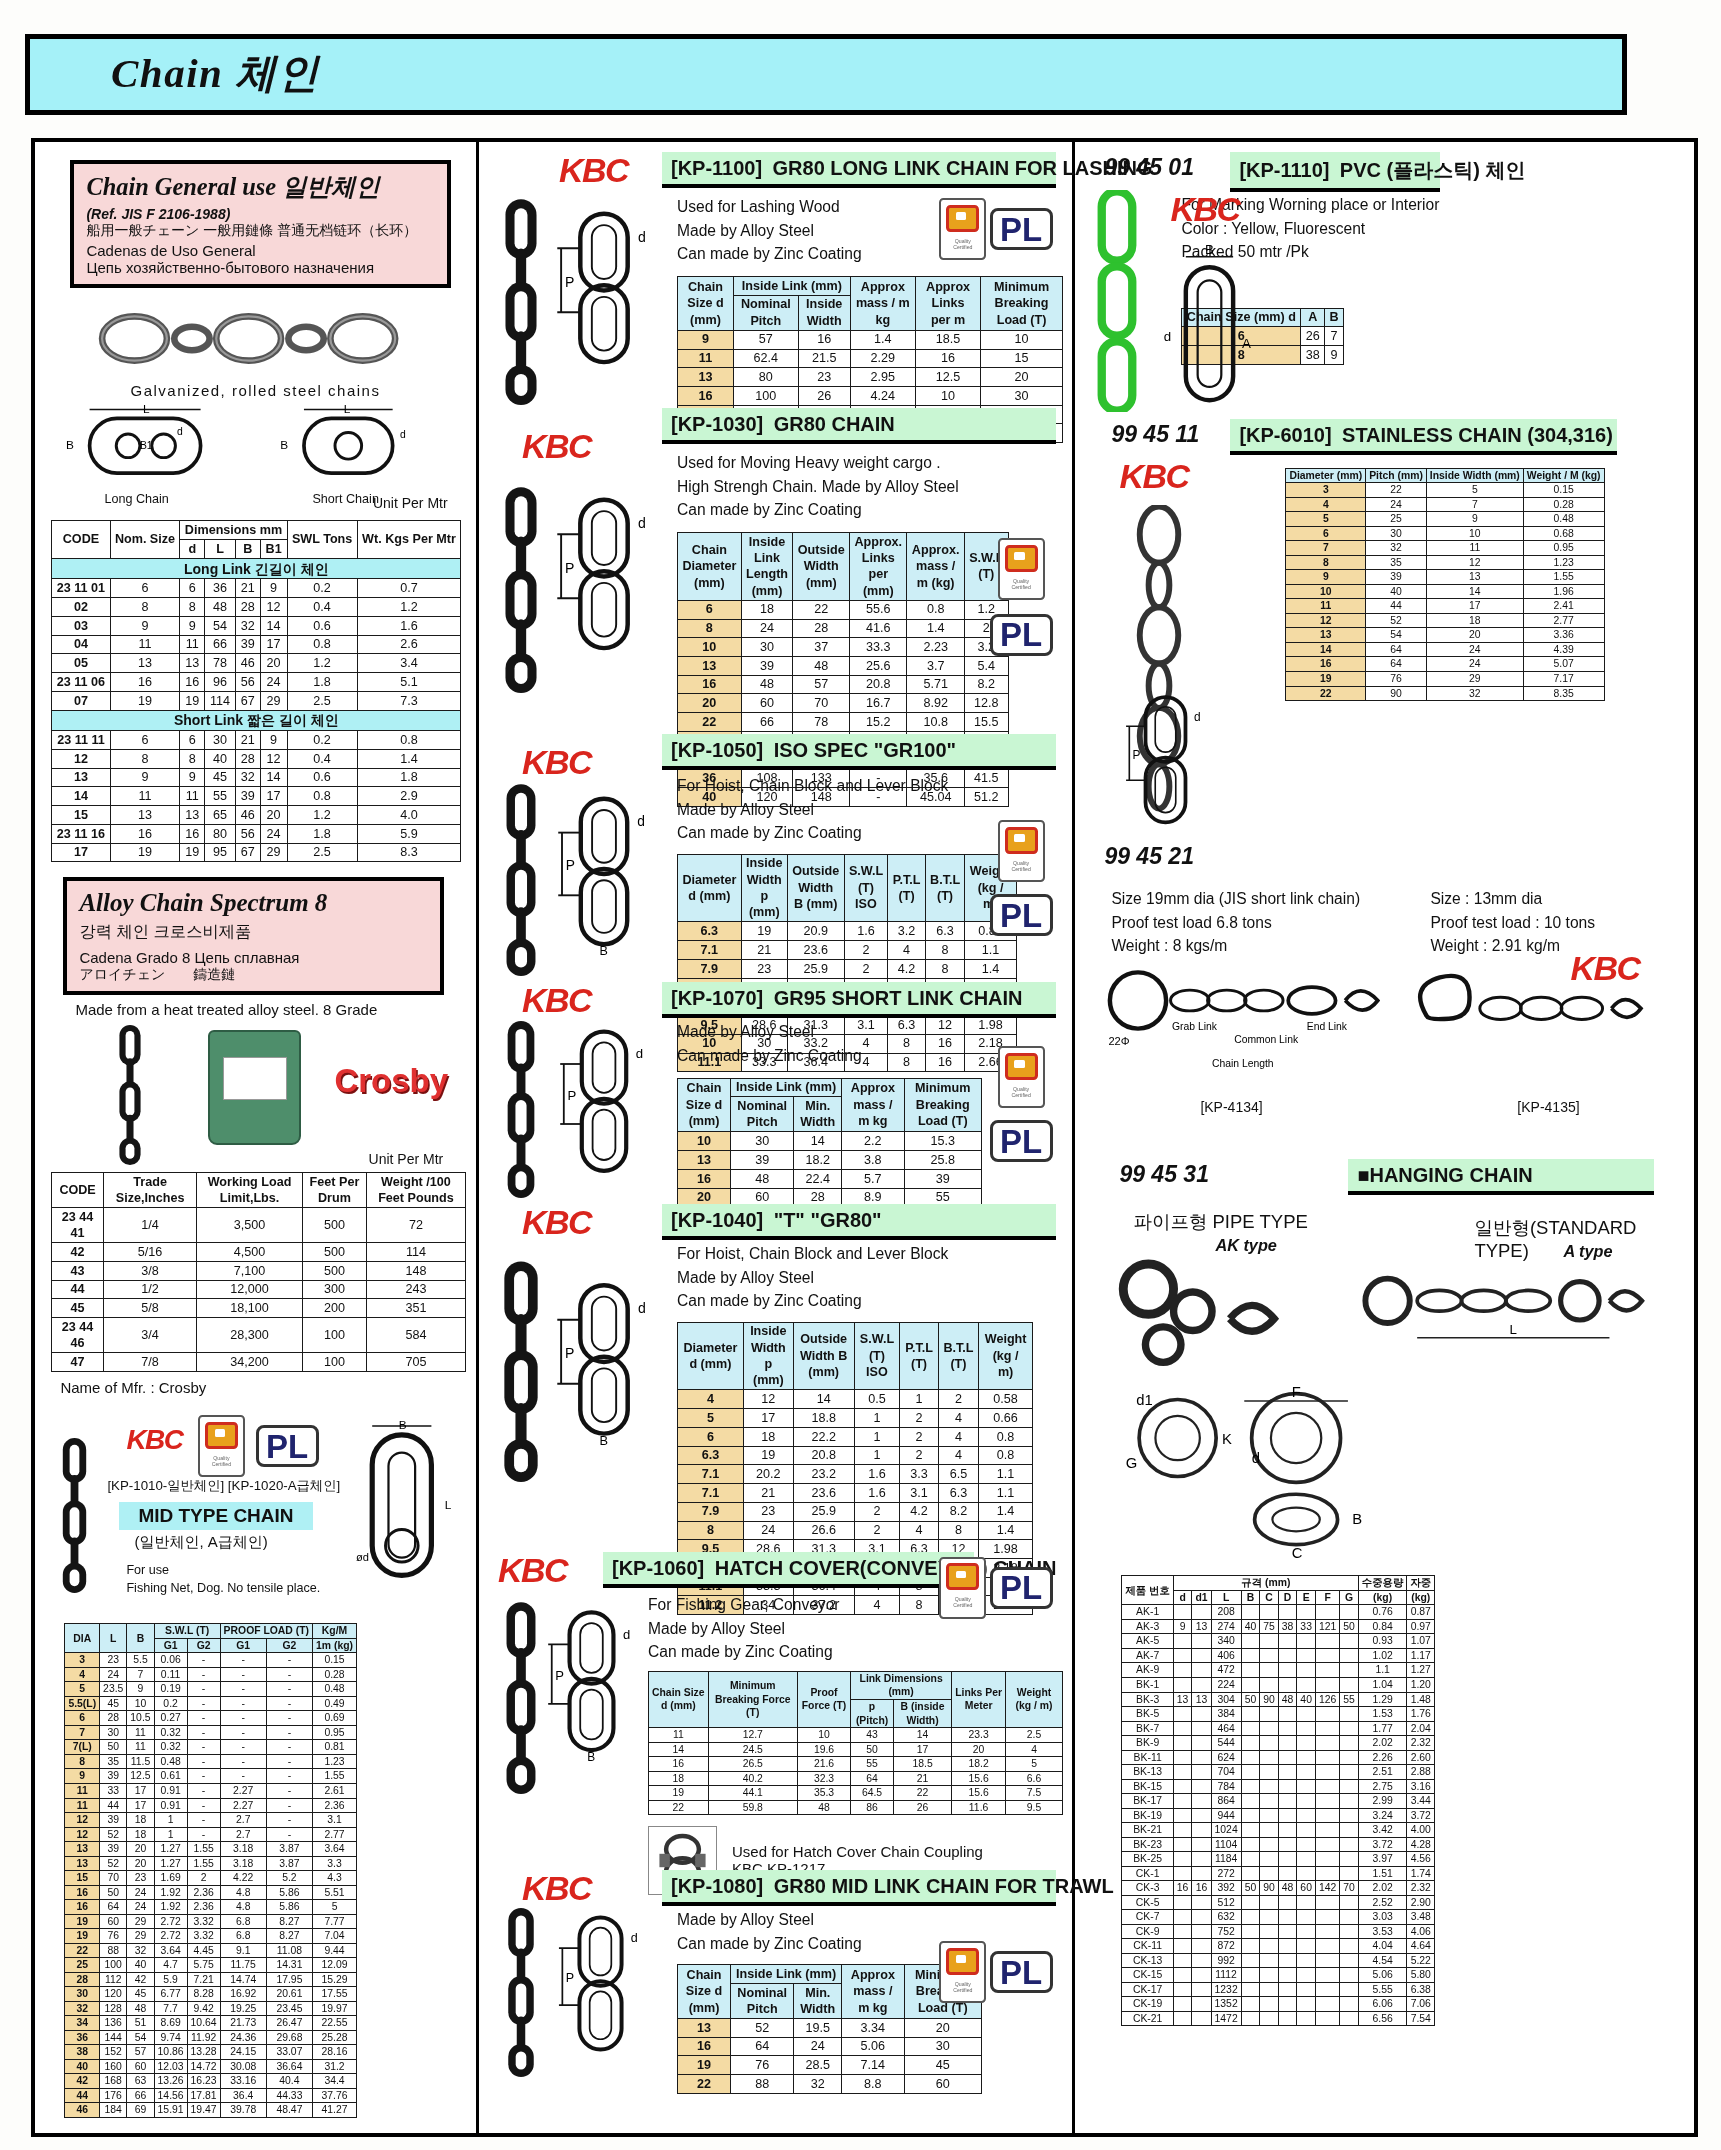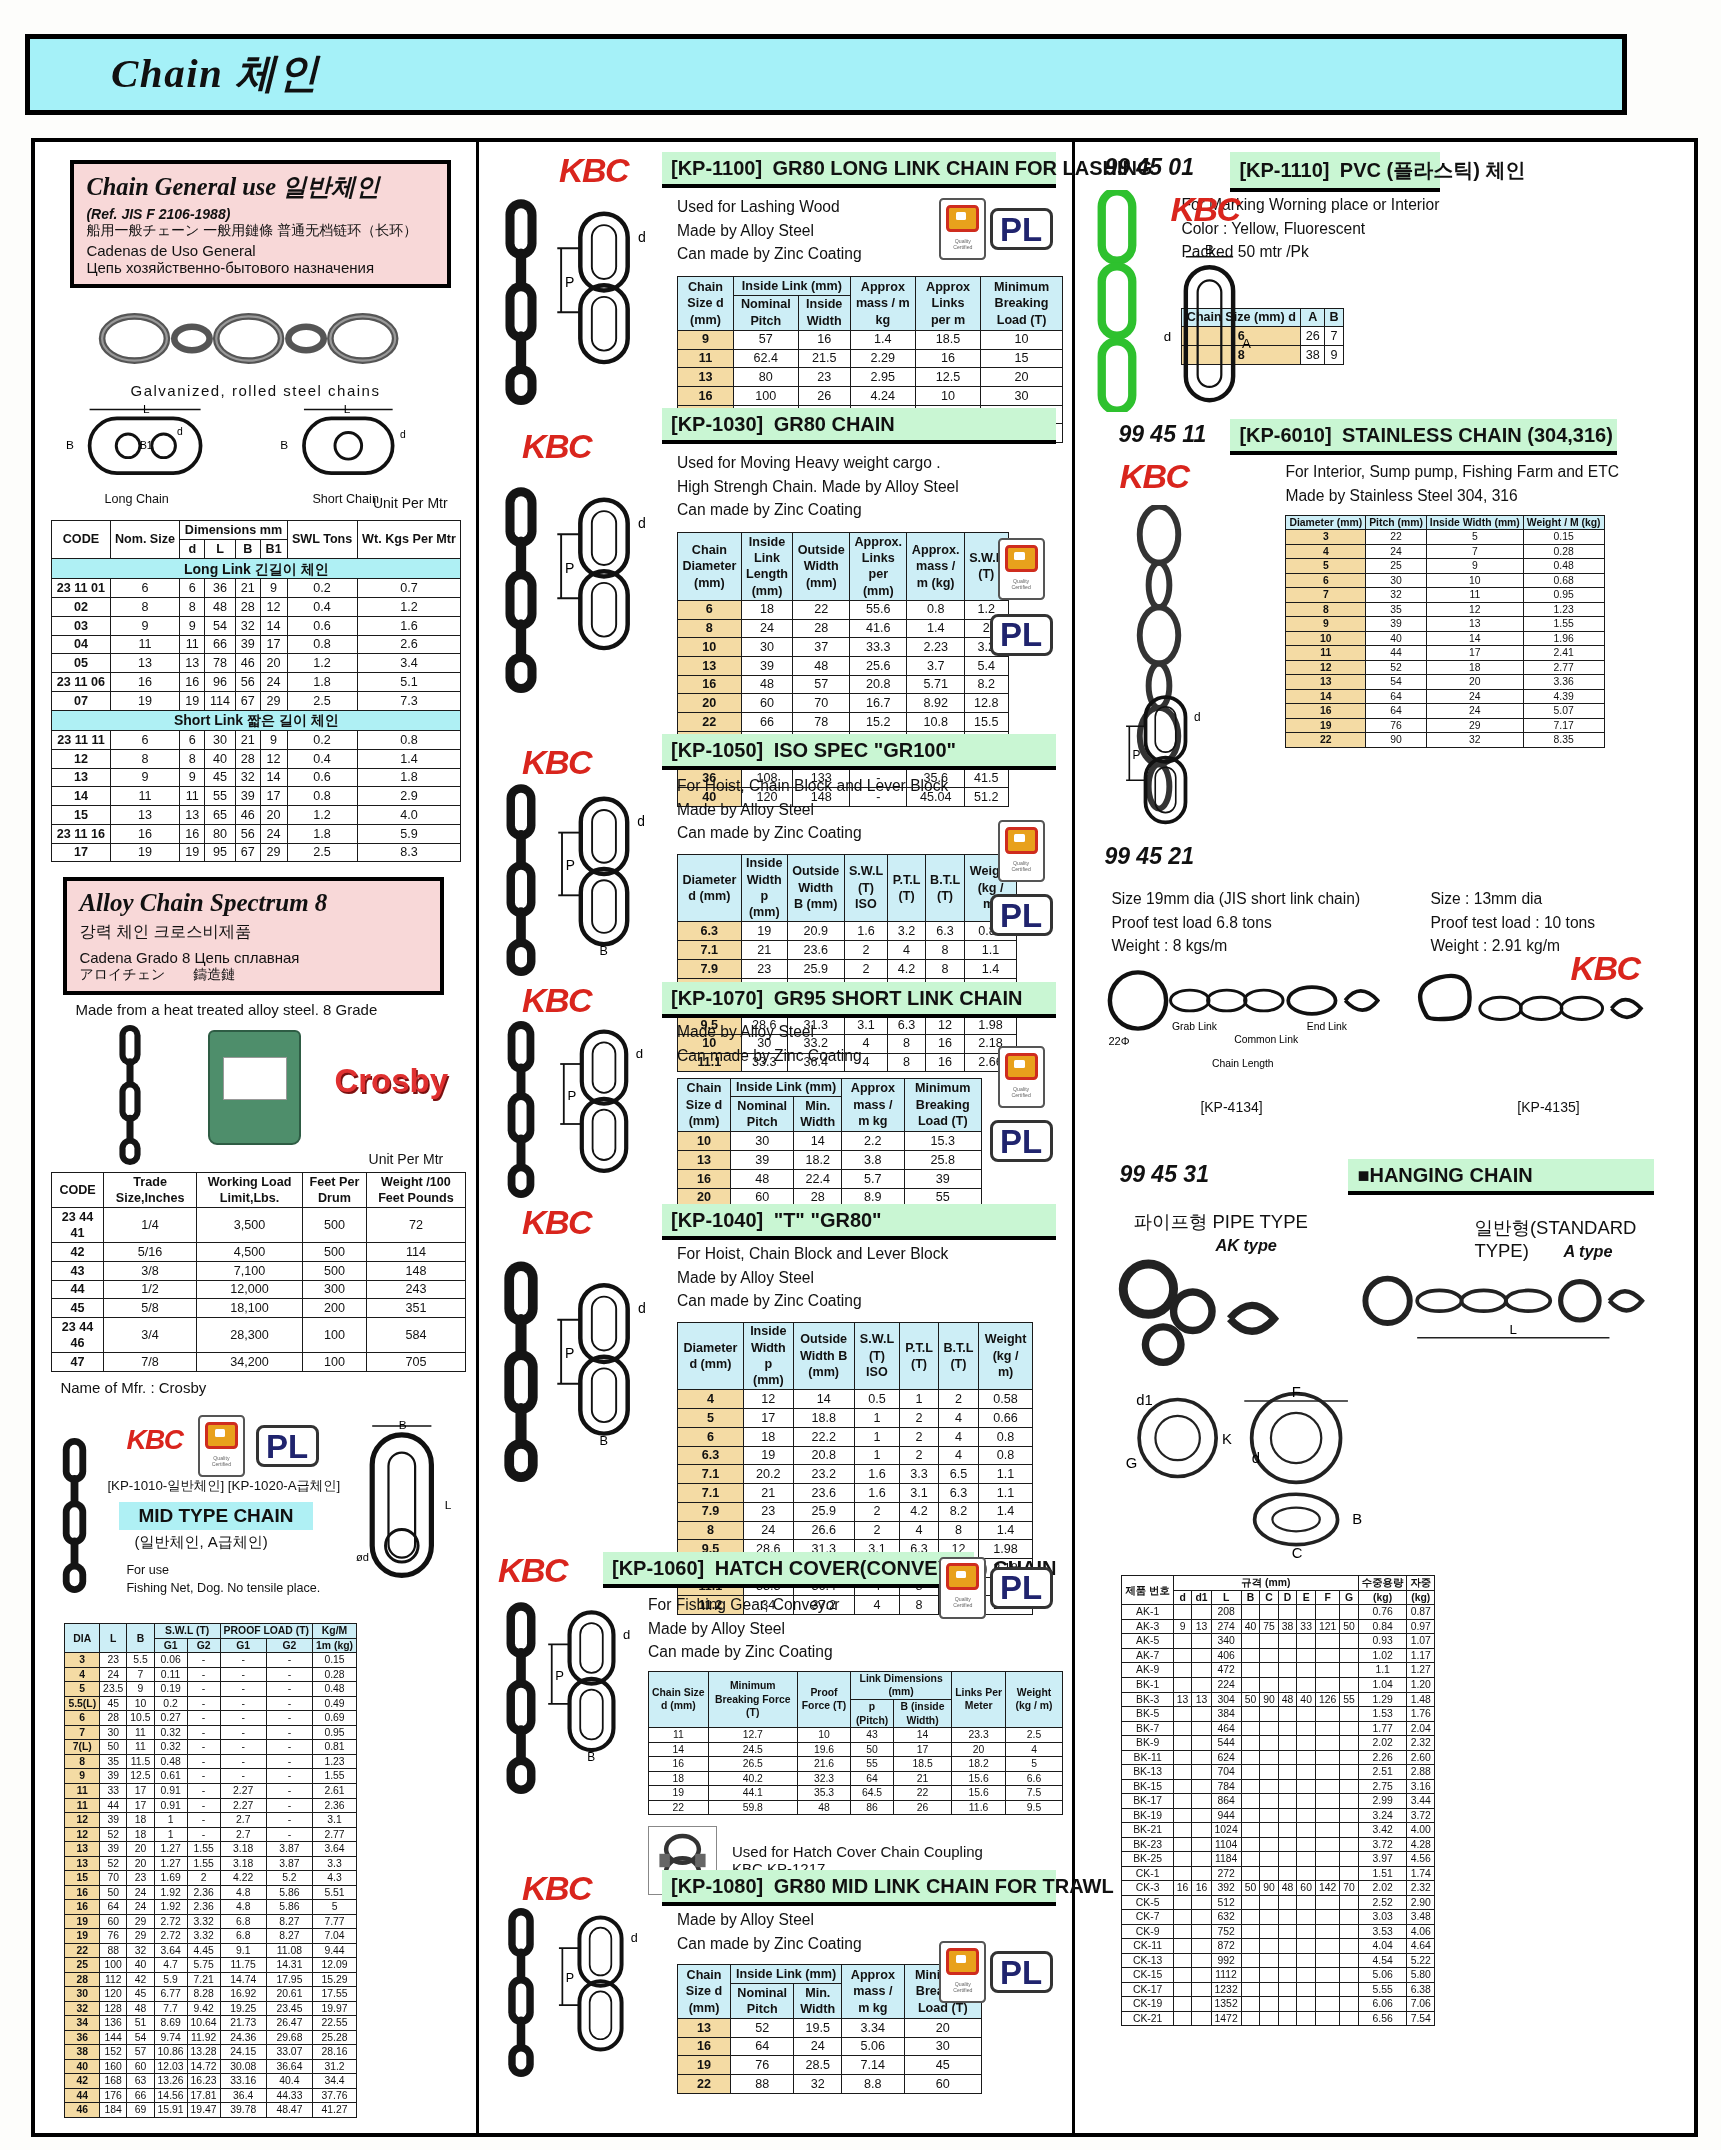--- a/index.html
+++ b/index.html
@@ -1548,45 +1548,41 @@
                     <td>38</td>
                     <td>9</td>
                   </tr>
                 </tbody>
               </table>
             </div>
         </div>
       </div>
 
       <div class="prod" style="height:422px;">
-        <span class="codeno" style="position:absolute;left:29px;top:4.4px;">99 45 11</span>
+        <span class="codeno" style="position:absolute;left:22px;top:4.4px;">99 45 11</span>
         <span class="gbarwrap" style="position:absolute;left:141px;top:3px;right:67px;">
             <span class="gbar"><span class="code">[KP-6010]</span><span>STAINLESS CHAIN (304,316)</span></span>
           </span>
         <span class="kbc" style="position:absolute;left:30px;top:41px;">KBC</span>
         <svg class="chainart" width="52" height="311" viewBox="0 0 70 420" style="left:44px;top:89px;">
           <g stroke="#333" stroke-width="8" fill="none">
             <ellipse cx="35" cy="40" rx="26" ry="38"></ellipse>
               <ellipse cx="35" cy="108" rx="14" ry="30"></ellipse>
             <ellipse cx="35" cy="176" rx="26" ry="38"></ellipse>
               <ellipse cx="35" cy="244" rx="14" ry="30"></ellipse>
             <ellipse cx="35" cy="312" rx="26" ry="38"></ellipse>
               <ellipse cx="35" cy="380" rx="14" ry="30"></ellipse>
           </g>
         </svg>
         <svg width="81" height="148" viewBox="0 0 150 260" style="position:absolute;left:36px;top:274px;">
             <use href="#sym-linkdiag"></use>
             <text x="128" y="50" font-size="22">d</text>
             <text x="14" y="120" font-size="22">P</text>
           </svg>
         <div class="content" style="margin-left:196px;padding-top:44px;">
-          <div class="desc">
-            <div>For Interior, Sump pump, Fishing Farm and ETC</div>
-            <div>Made by Stainless Steel 304, 316</div>
-          </div>
           <div style="margin-top:7.4px;">
               <table class="t tan tiny">
                 <thead>
                   <tr>
                     <th>Diameter (mm)</th>
                     <th>Pitch (mm)</th>
                     <th>Inside Width (mm)</th>
                     <th>Weight / M (kg)</th>
                   </tr>
                 </thead>

